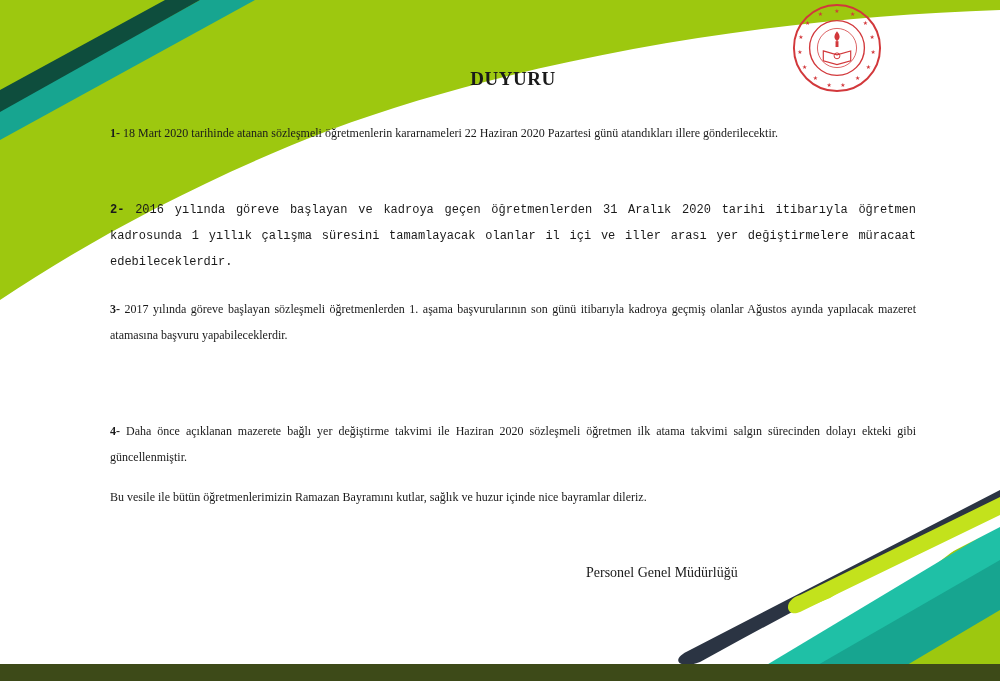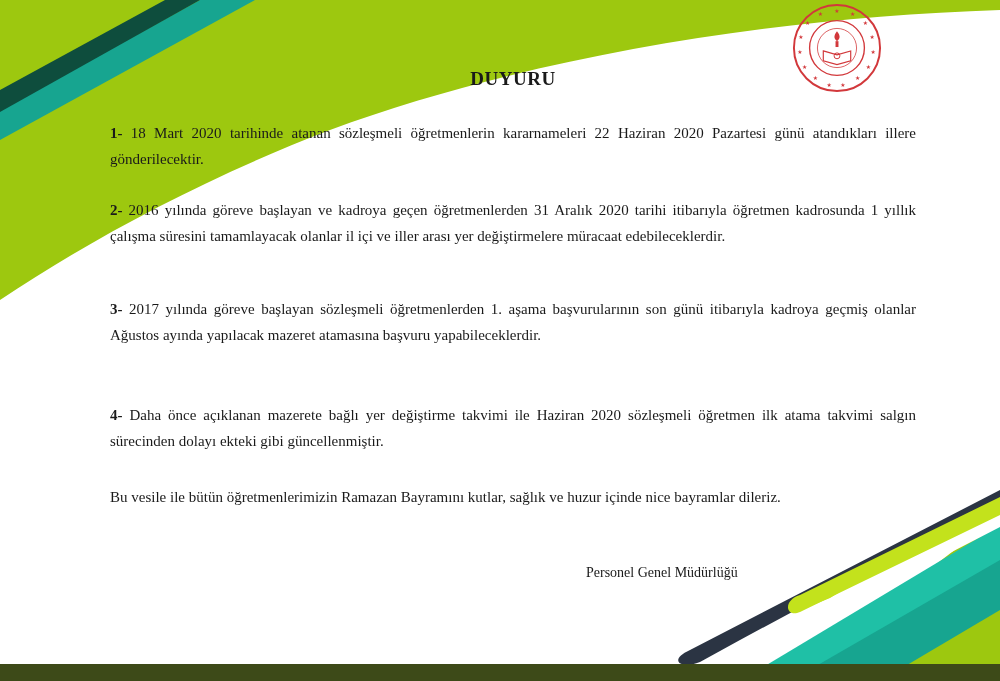--- a/index.html
+++ b/index.html
@@ -10,27 +10,27 @@
     color: #1a1a1a;
   }
   .deco { position: absolute; left: 0; top: 0; pointer-events: none; }
   .seal { position: absolute; left: 788px; top: 2px; width: 98px; height: 92px; }
   .title {
     position: absolute; left: 0; width: 1026px; top: 68px; text-align: center;
     font-weight: bold; font-size: 19px; letter-spacing: 0.5px;
   }
   .para {
     position: absolute; left: 110px; width: 806px;
-    font-size: 15px; line-height: 26px; text-align: justify;
+    font-size: 12px; line-height: 26px; text-align: justify;
   }
   .para .num { font-weight: bold; }
   .p1 { top: 120px; }
-  .p2 { top: 197px; }
+  .p2 { top: 197px; font-family: Liberation Mono, monospace; }
   .p3 { top: 296px; }
-  .p4 { top: 402px; }
+  .p4 { top: 418px; }
   .p5 { top: 484px; }
   .sign { position: absolute; left: 586px; top: 565px; font-size: 14px; }
   .bottom-bar {
     position: absolute; left: 0; top: 664px; width: 1000px; height: 17px;
     background: #3d4a18;
   }
 </style>
 </head>
 <body>
 

